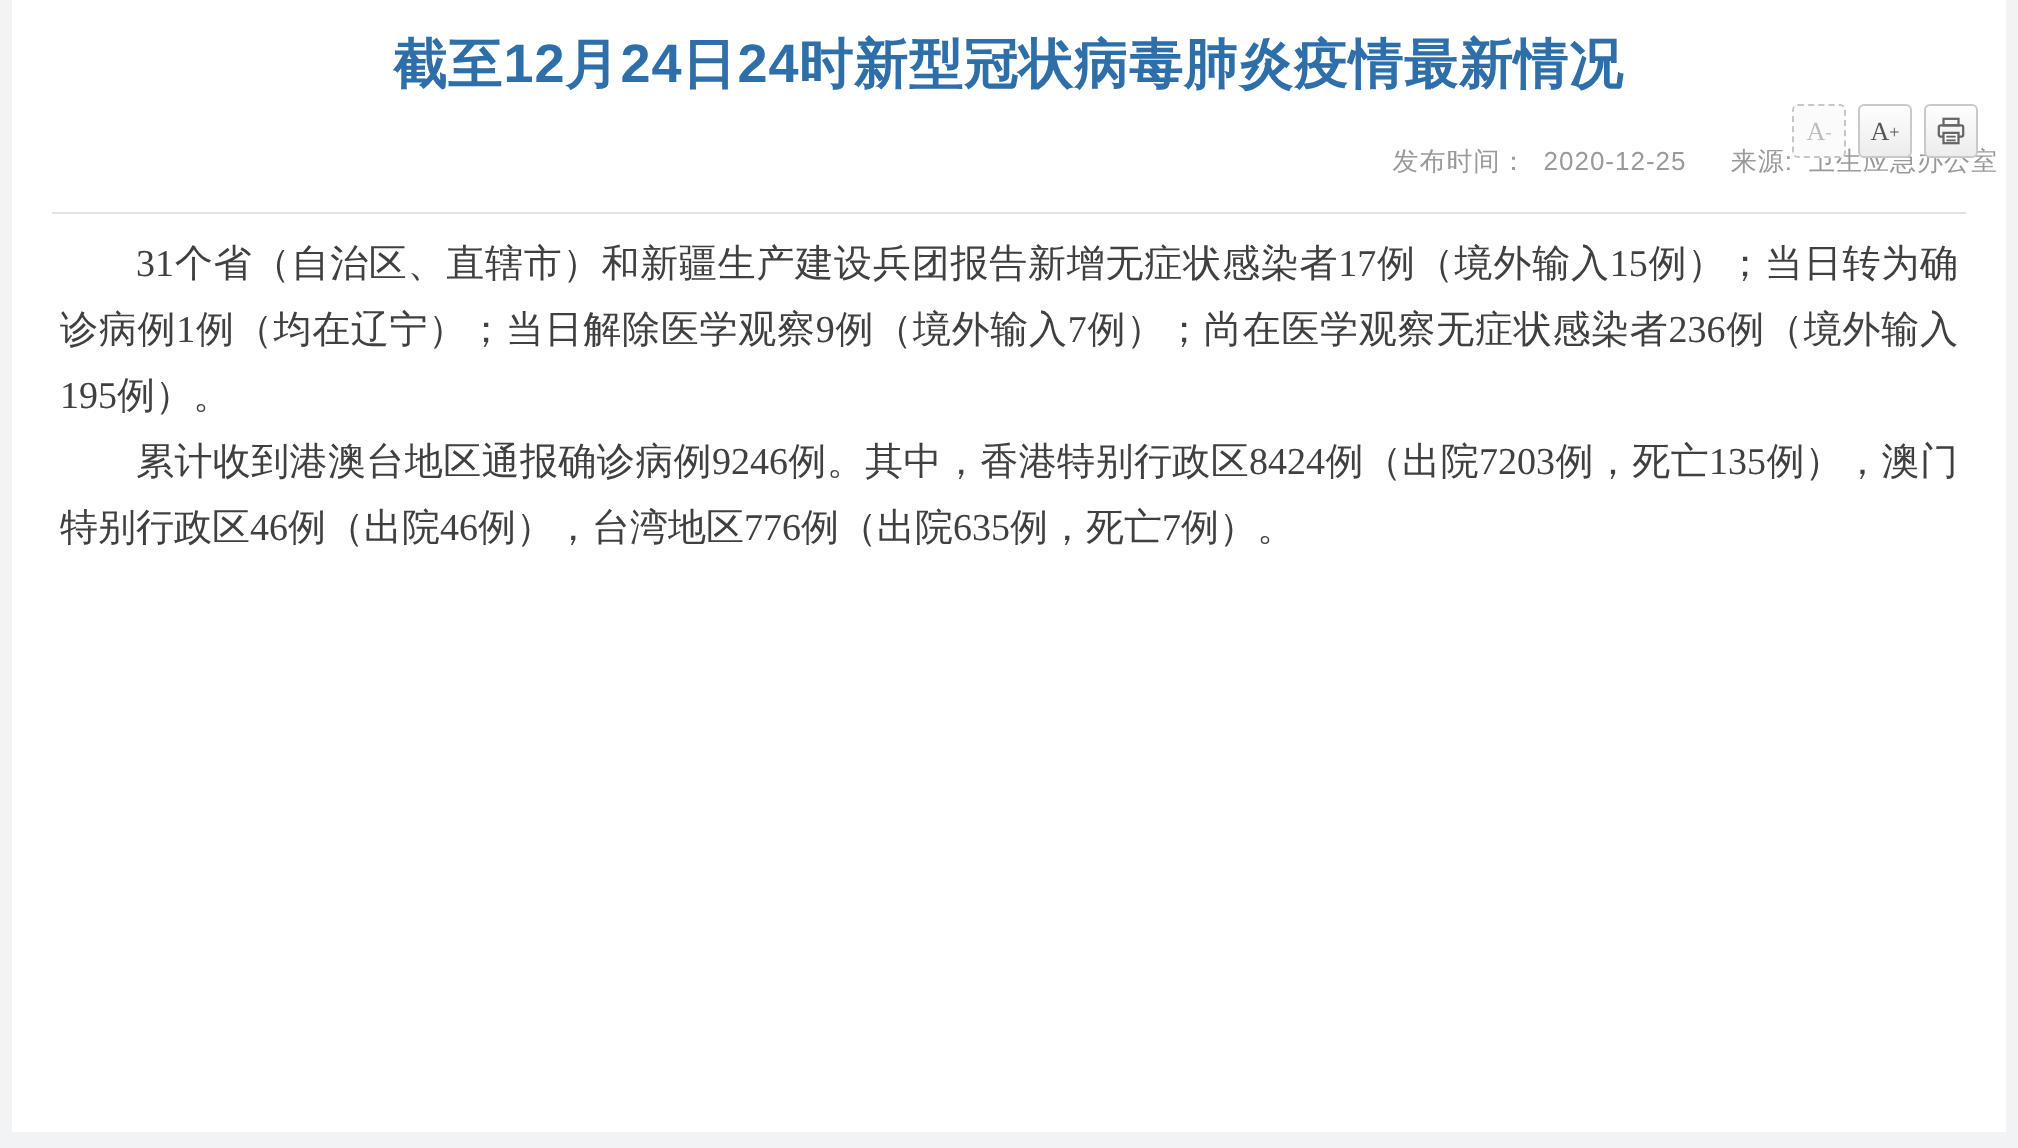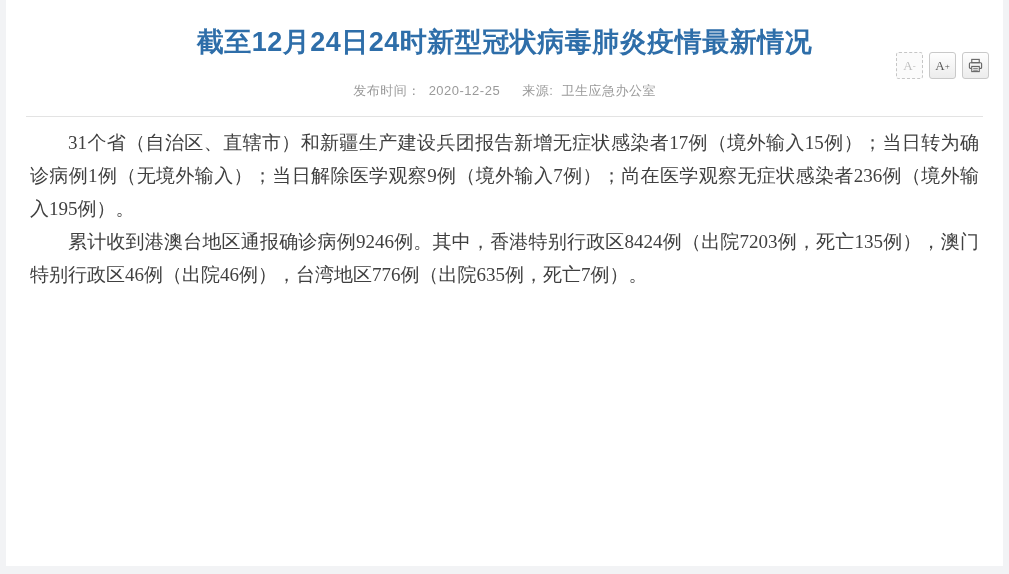--- a/index.html
+++ b/index.html
@@ -7,27 +7,27 @@
     width:1009px;height:574px;overflow:hidden;
     background:#f2f3f5;
     font-family:"Liberation Sans",sans-serif;
   }
   .page-card{
     position:absolute;left:6px;top:0;width:997px;height:566px;
     background:#ffffff;
   }
   .article-header{position:relative;padding-top:14px;}
   .article-title{
-    margin:10px;text-align:center;
+    margin:0;text-align:center;
     font-family:"Liberation Sans",sans-serif;
     font-size:27px;font-weight:bold;color:#2e6ea9;
     letter-spacing:0.5px;line-height:36px;
   }
   .meta-row{
-    margin-top:22px;text-align:center;
+    margin-top:22px;text-align:right;
     font-size:13px;color:#9a9a9a;letter-spacing:0.5px;
   }
   .meta-row span{margin:0 4px;}
   .toolbar{
     position:absolute;right:14px;top:52px;
     display:flex;gap:6px;
   }
   .tool-btn{
     width:27px;height:27px;box-sizing:border-box;
     border:1px solid #c9c9c9;border-radius:3px;
@@ -85,17 +85,17 @@
           <line x1="5.5" y1="11" x2="10.5" y2="11" stroke="#666" stroke-width="1"></line>
           <line x1="5.5" y1="13" x2="10.5" y2="13" stroke="#666" stroke-width="1"></line>
         </svg>
       </button>
     </div>
   </div>
 
   <div class="divider"></div>
 
   <div class="article-body">
-      <p>31个省（自治区、直辖市）和新疆生产建设兵团报告新增无症状感染者17例（境外输入15例）；当日转为确诊病例1例（无境外输入）；当日解除医学观察9例（境外输入7例）；尚在医学观察无症状感染者236例（境外输入195例）。</p>
+      <p>31个省（自治区、直辖市）和新疆生产建设兵团报告新增无症状感染者17例（境外输入15例）；当日转为确诊病例1例（均在辽宁）；当日解除医学观察9例（境外输入7例）；尚在医学观察无症状感染者236例（境外输入195例）。</p>
       <p>累计收到港澳台地区通报确诊病例9246例。其中，香港特别行政区8424例（出院7203例，死亡135例），澳门特别行政区46例（出院46例），台湾地区776例（出院635例，死亡7例）。</p>
     </div>
 
 </div>
 
 </body></html>

